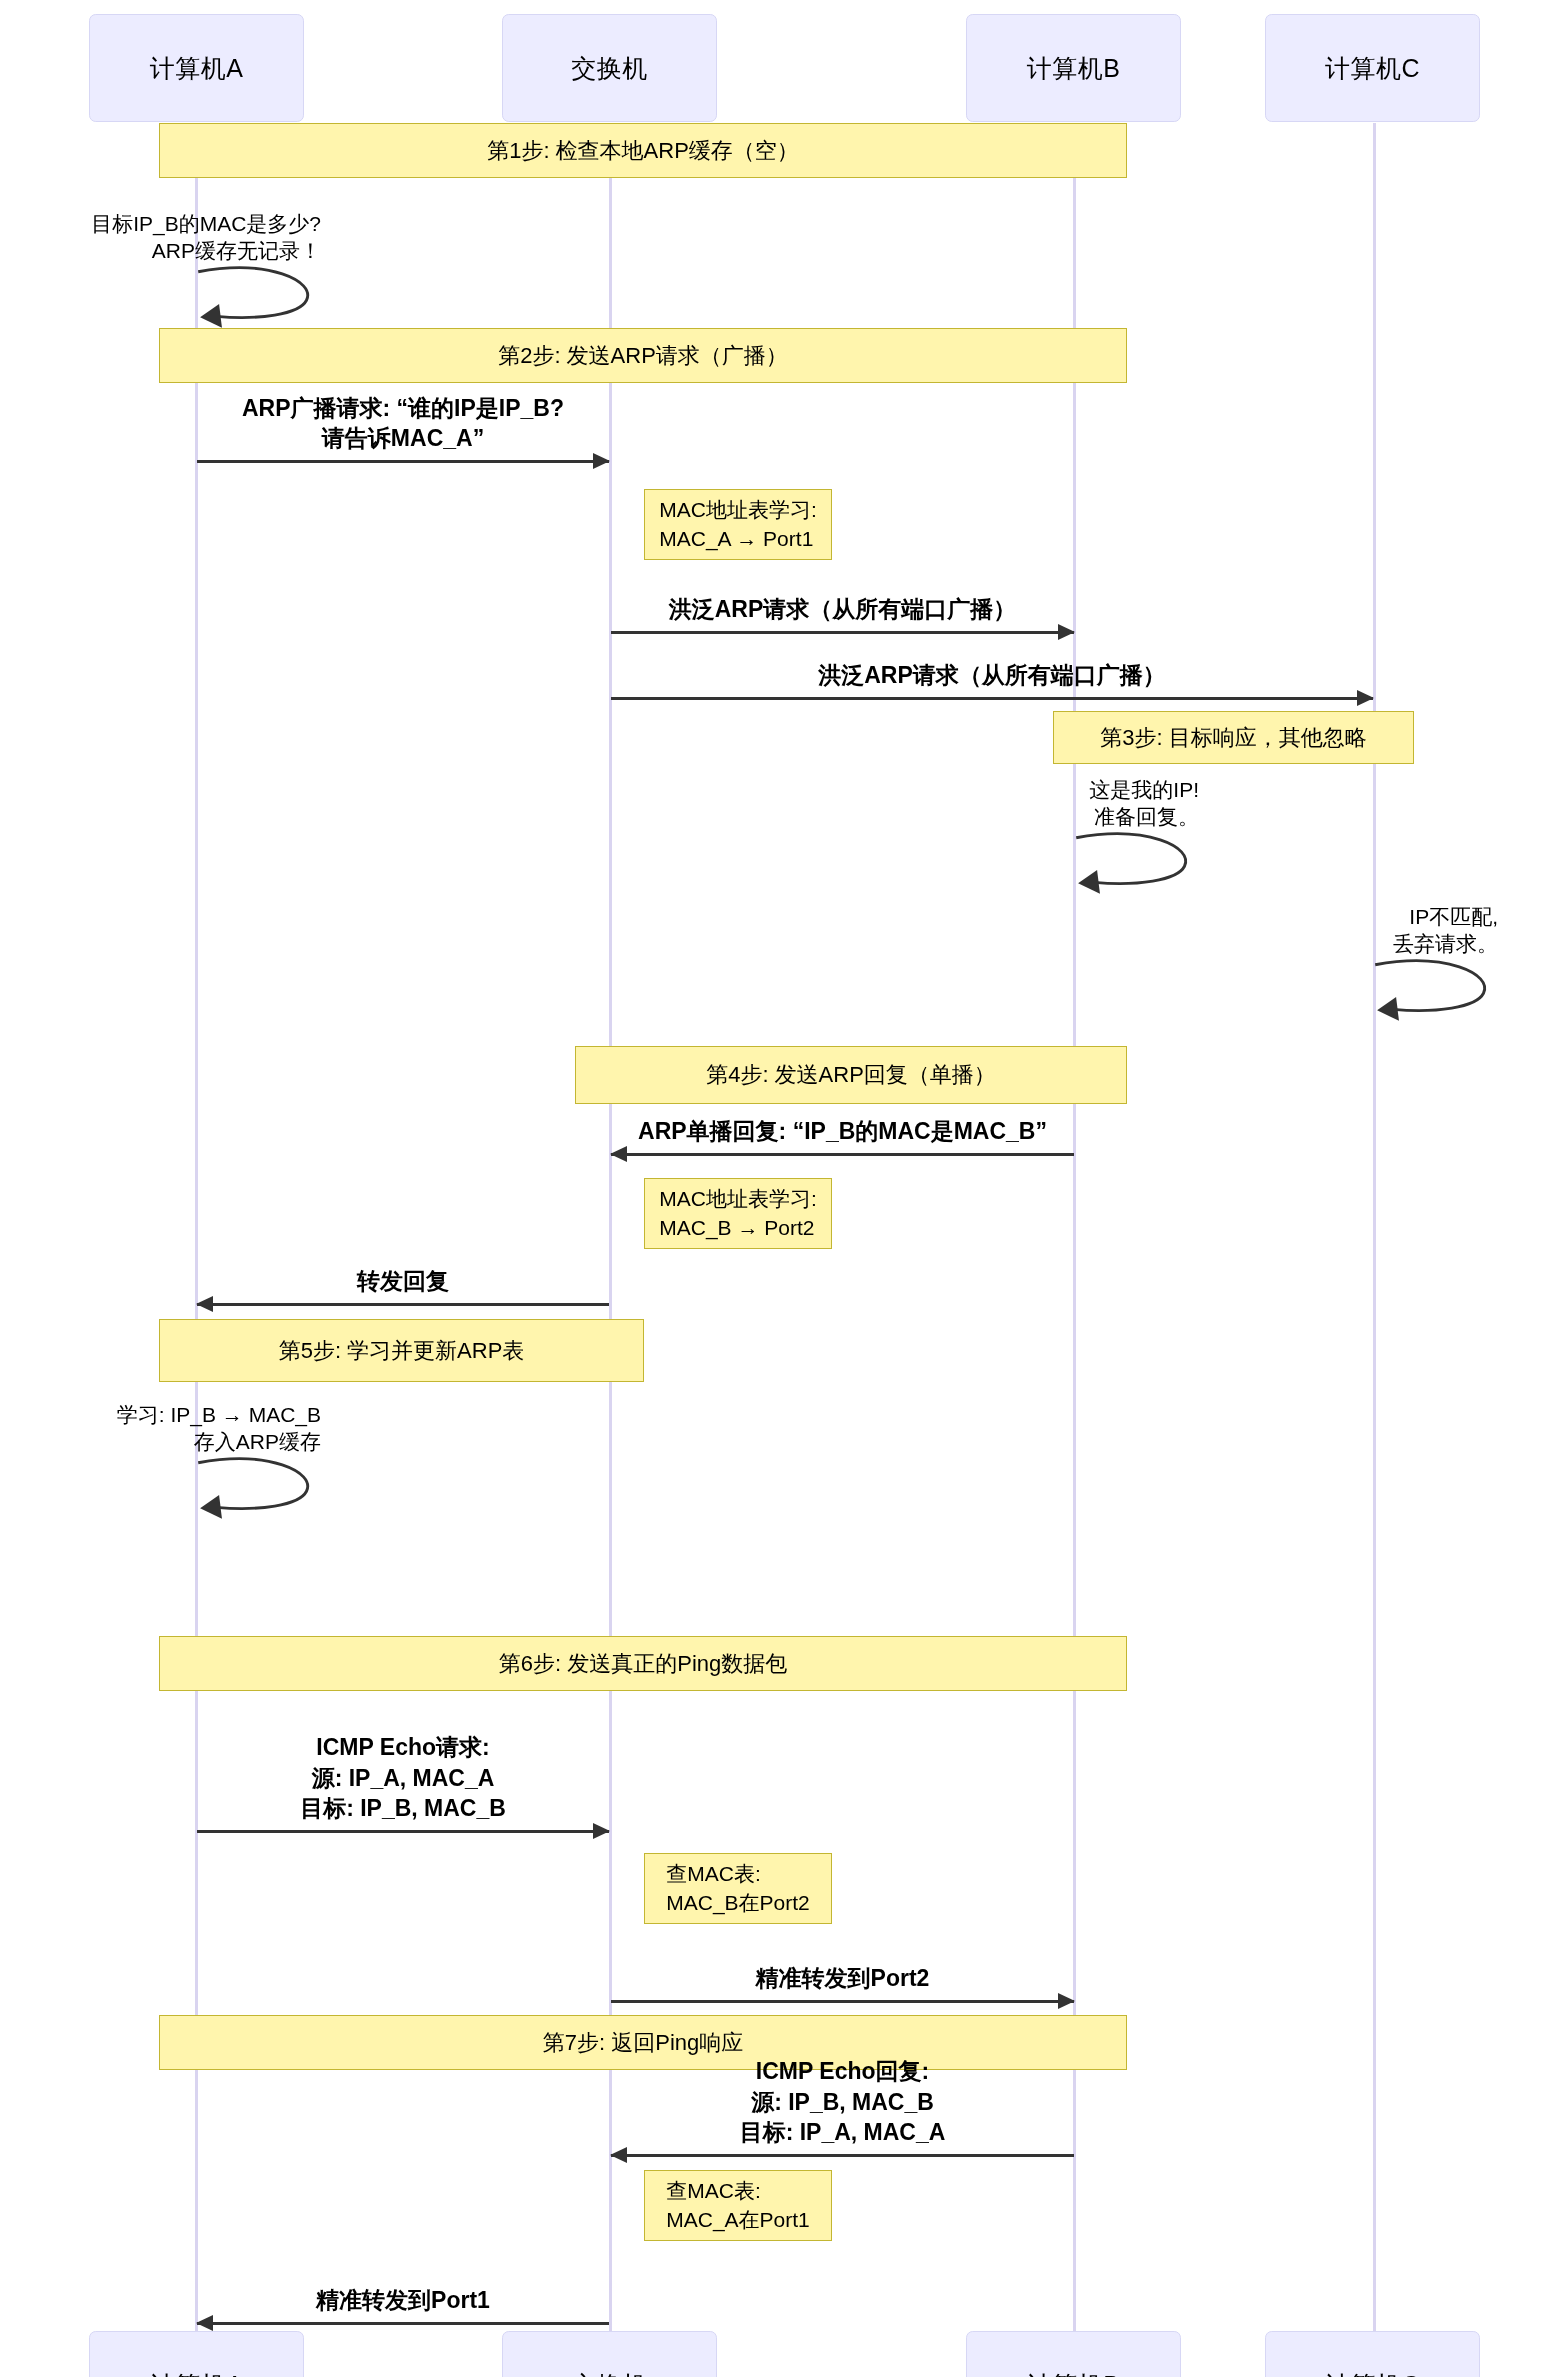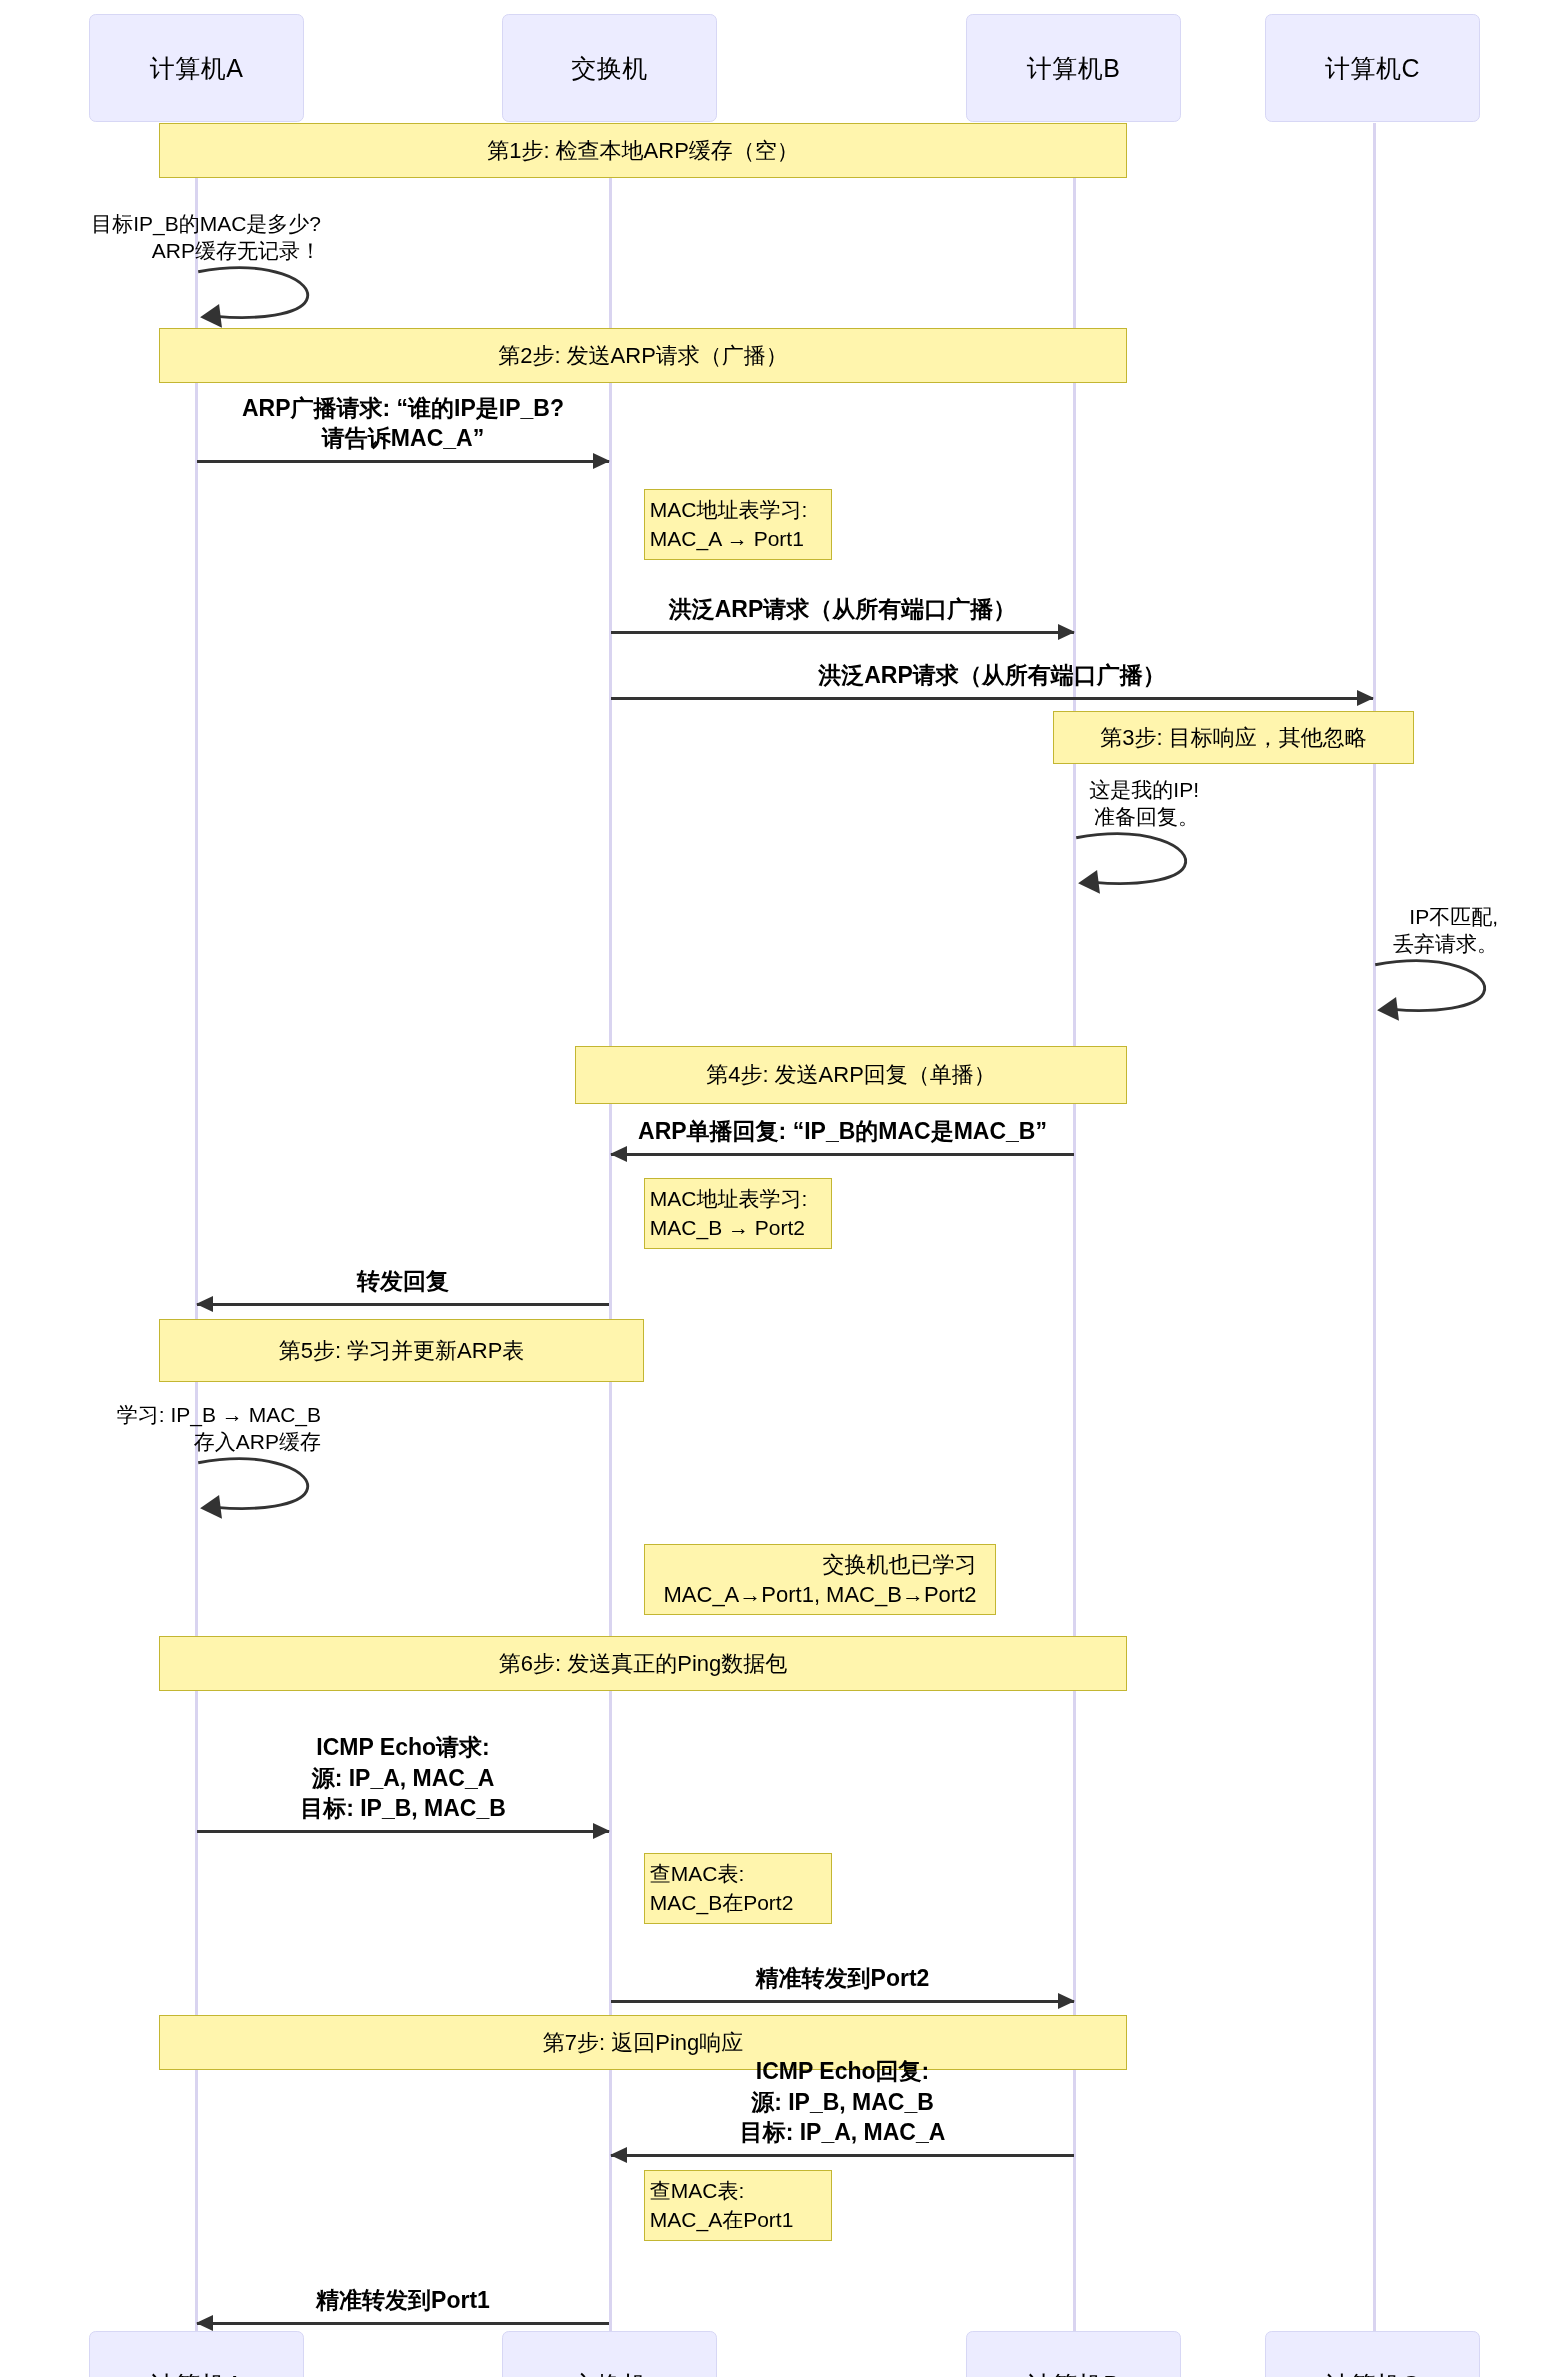--- a/index.html
+++ b/index.html
@@ -32,21 +32,21 @@
     box-sizing:border-box;
     display:flex;flex-direction:column;
     align-items:center;justify-content:center;
     color:#000;
     font-size:22px;
     line-height:1.35;
     text-align:right;
     white-space:pre-line;
     padding:2.9px 4.8px;
   }
-  .note.small{font-size:21px;align-items:flex-start;text-align:left;}
+  .note.small{font-size:21px;align-items:center;text-align:left;}
   
   .msg{position:absolute;height:0;}
   .msg .line{
     position:absolute;left:0;top:0;width:100%;height:2.9px;background:#333333;
   }
   .msg .head{
     position:absolute;top:-7.1px;width:0;height:0;
     border-top:8.6px solid transparent;
     border-bottom:8.6px solid transparent;
   }
@@ -191,24 +191,20 @@
 
   <div class="selfloop" style="left:197px; top:1458px;">
     <div class="label" style="width:571px;">学习: IP_B → MAC_B
 存入ARP缓存</div>
     <svg width="124" height="57" viewBox="0 0 260 120">
       <path d="M2,10 C150,-18 250,30 230,70 C215,100 130,112 40,104" fill="none" stroke="#333333" stroke-width="6"></path>
       <polygon points="46,78 6,106 52,128" fill="#333333"></polygon>
     </svg>
   </div>
 
-  <div class="note" style="left:644px; top:1544px; width:352px; height:71px;">
-    <span>交换机也已学习
-MAC_A→Port1, MAC_B→Port2</span>
-  </div>
 
   <div class="note" style="left:159px; top:1636px; width:968px; height:55px;">
     <span>第6步: 发送真正的Ping数据包</span>
   </div>
 
   <div class="msg right" style="left:197px; top:1830px; width:412px;">
     <div class="line"></div>
     <div class="head"></div>
     <div class="label">ICMP Echo请求:
 源: IP_A, MAC_A

